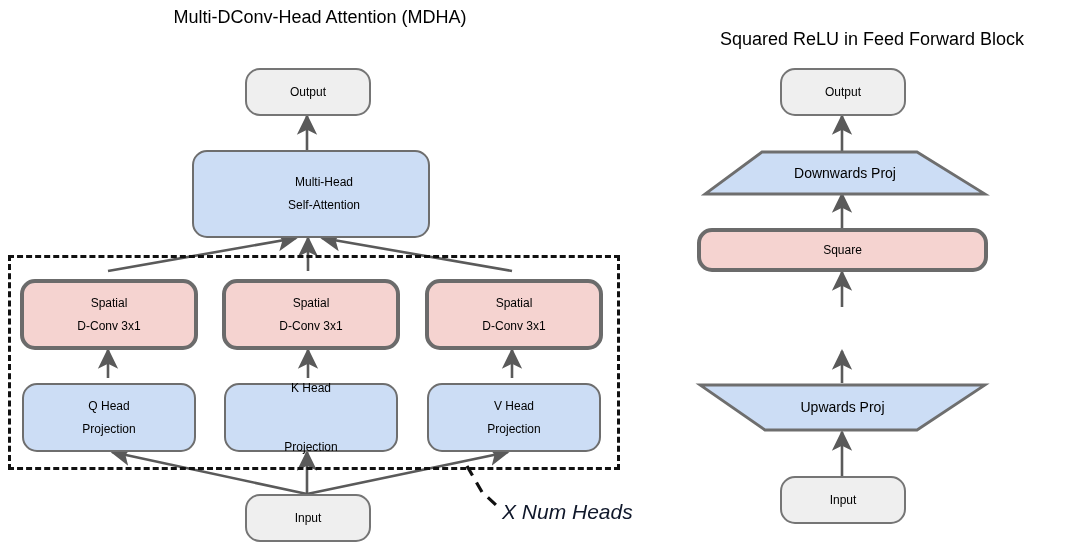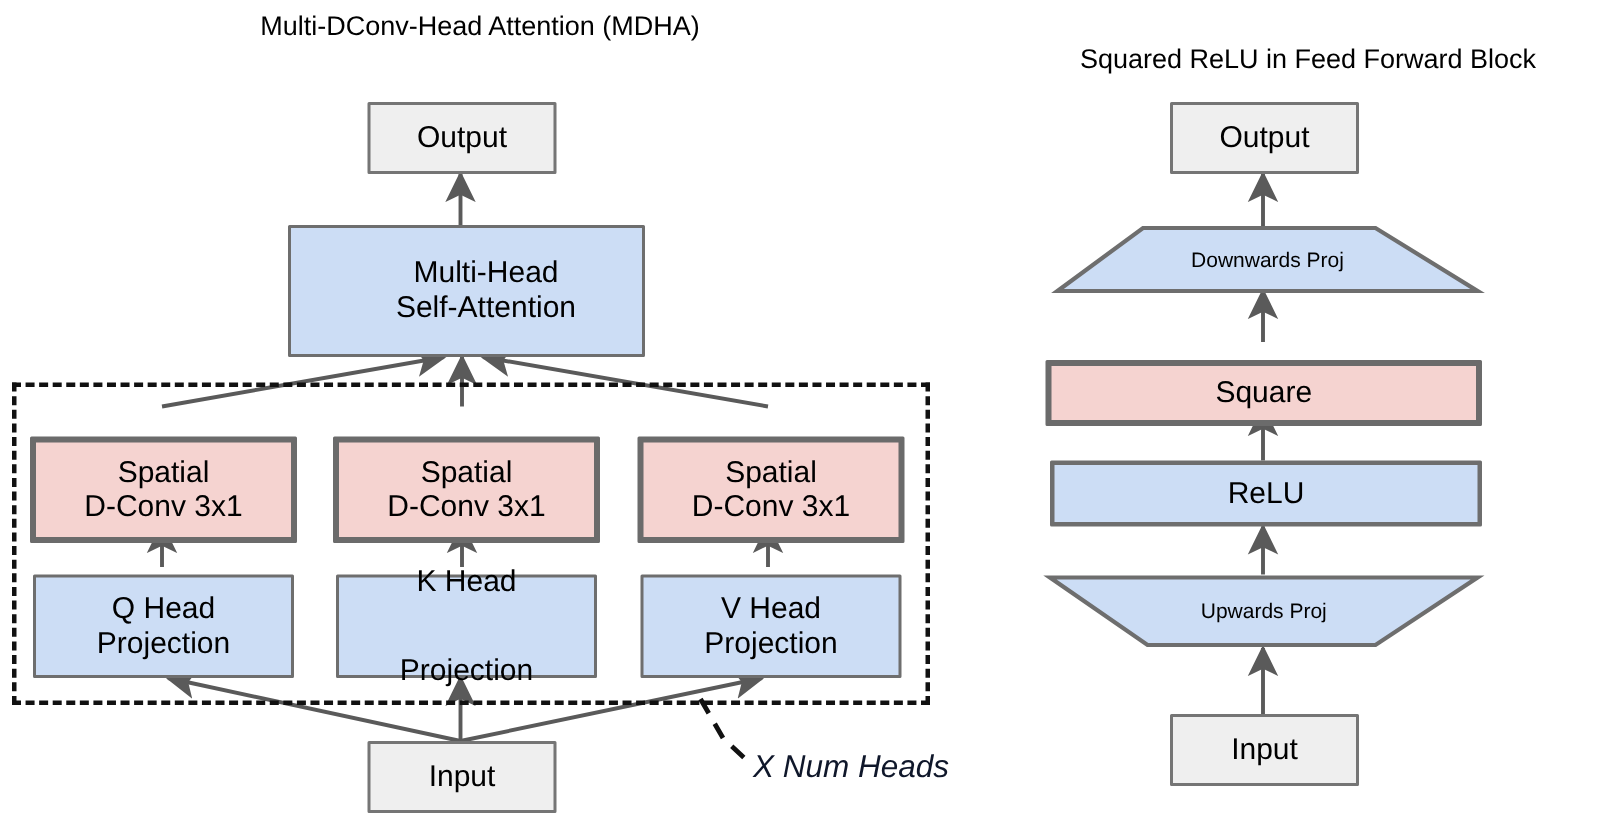--- a/index.html
+++ b/index.html
@@ -6,26 +6,26 @@
   body{width:1075px;height:545px;overflow:hidden;
        font-family:"Liberation Sans","DejaVu Sans",sans-serif;color:#000;}
   #root{position:relative;width:1075px;height:545px;}
 
   .panel-title{position:absolute;text-align:center;font-size:18px;
                line-height:26px;white-space:nowrap;color:#000;}
 
   
   .node{position:absolute;box-sizing:border-box;display:flex;
         align-items:center;justify-content:center;text-align:center;
-        font-size:20px;line-height:23px;border-radius:1px;}
+        font-size:12px;line-height:23px;border-radius:15px;}
   .node span{display:block;}
 
   .node.gray{background:#efefef;border:2.5px solid #757575;}
   .node.blue{background:#ccddf5;border:2.5px solid #6e6e6e;}
-  .node.pink{background:#f5d3d0;border:4px solid #6b6b6b;margin-top:12px;}
+  .node.pink{background:#f5d3d0;border:4px solid #6b6b6b;}
   .node.blue-thick{background:#ccddf5;border:3px solid #6e6e6e;}
 
   
   .dashed-group{position:absolute;box-sizing:border-box;
                 border:3.5px dashed #111;background:transparent;}
 
   .callout-label{position:absolute;font-style:italic;font-size:21px;
                  white-space:nowrap;color:#0f172a;}
 
   svg.overlay{position:absolute;left:0;top:0;width:1075px;height:545px;
@@ -127,23 +127,20 @@
 
   <svg class="overlay" style="pointer-events:auto;">
     <polygon points="762,152 917,152 985,194 705,194" fill="#ccddf5" stroke="#6e6e6e" stroke-width="2.8"></polygon>
   </svg>
   <div class="trap-text" style="left:705px;top:162px;width:280px;">Downwards Proj</div>
 
   <div class="node pink" style="left:697px;top:228px;width:291px;height:44px;">
     <span>Square</span>
   </div>
 
-  <div class="node blue-thick" style="left:700px;top:307px;width:288px;height:44px;">
-    <span>ReLU</span>
-  </div>
 
   <svg class="overlay" style="pointer-events:auto;">
     <polygon points="700,385 985,385 917,430 765,430" fill="#ccddf5" stroke="#6e6e6e" stroke-width="2.8"></polygon>
   </svg>
   <div class="trap-text" style="left:700px;top:396px;width:285px;">Upwards Proj</div>
 
   <div class="node gray" style="left:780px;top:476px;width:126px;height:48px;">
     <span>Input</span>
   </div>
 

